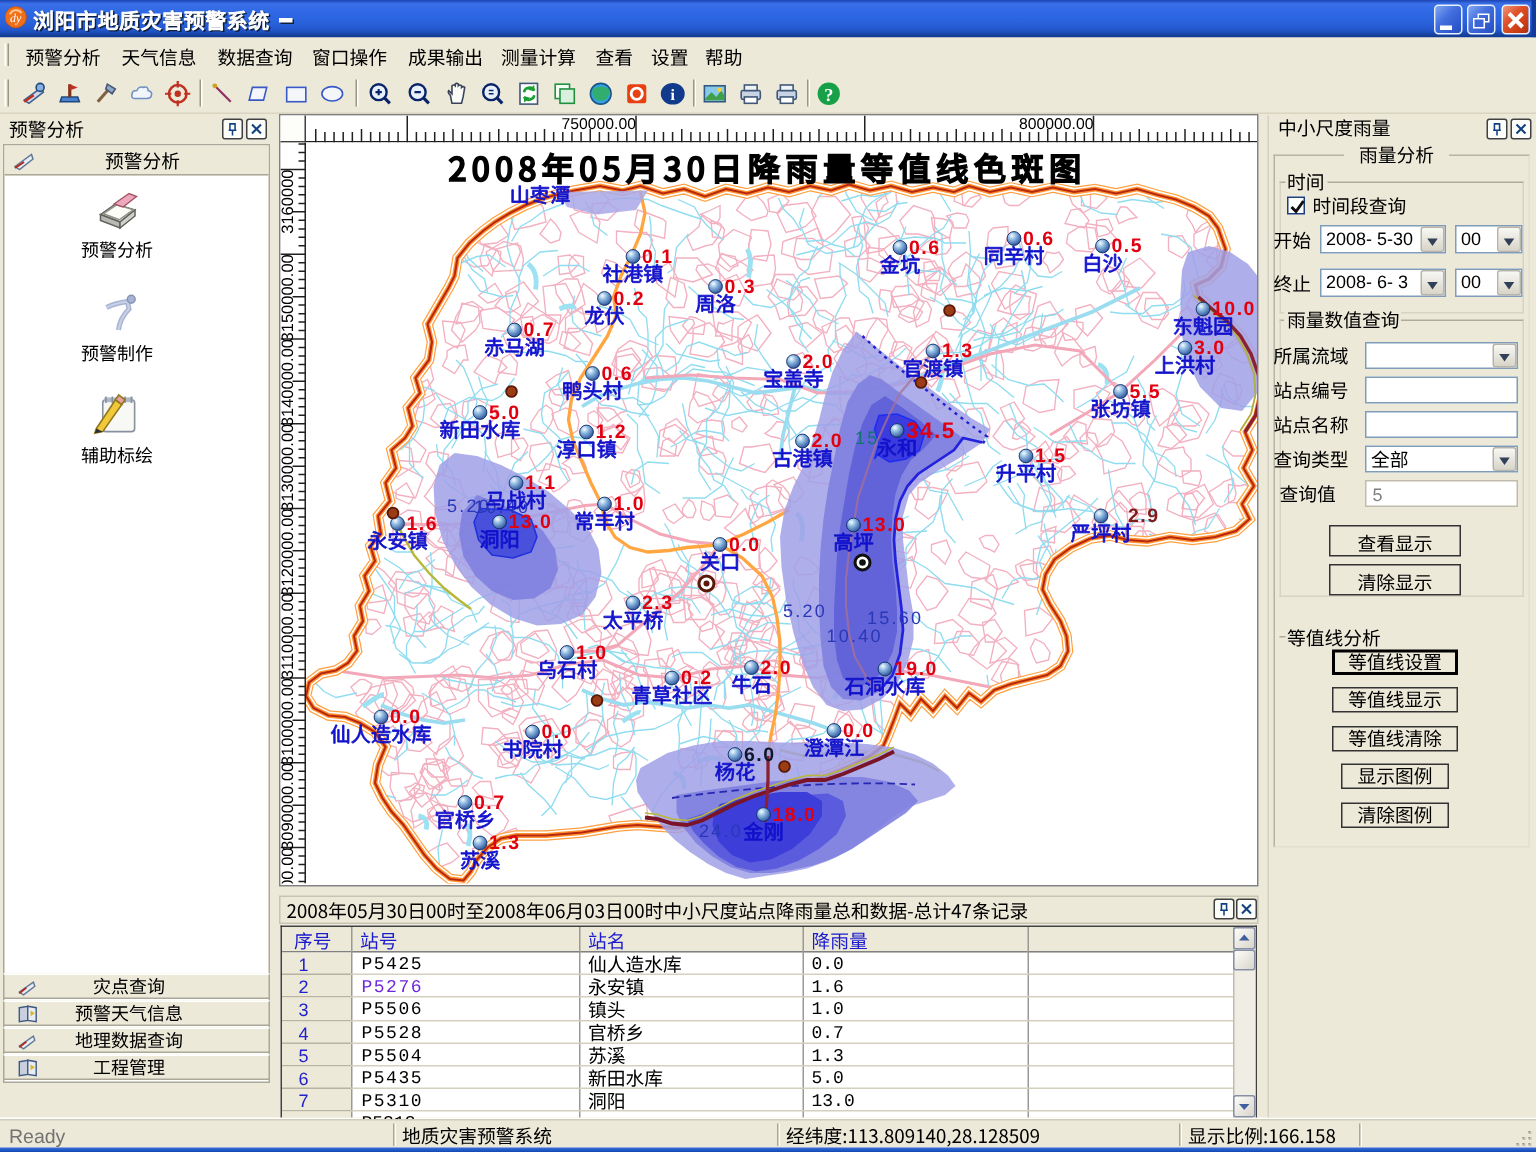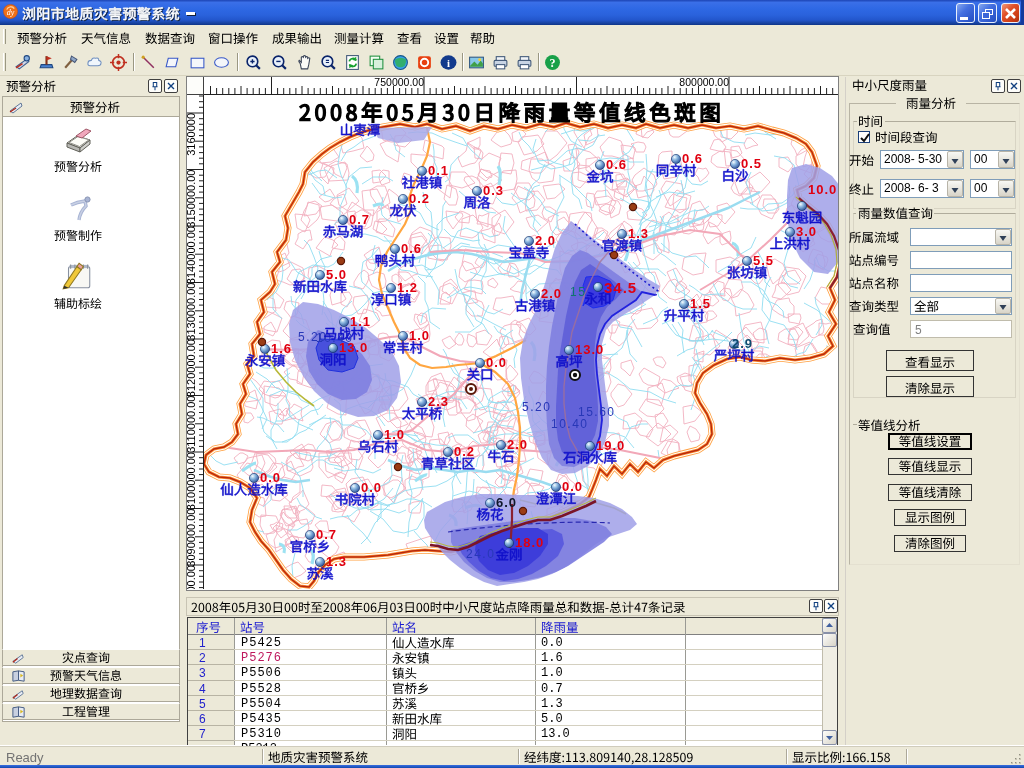--- a/index.html
+++ b/index.html
@@ -1368,36 +1368,36 @@
     <circle cx="575" cy="375" r="5" fill="#fff" stroke="#101010" stroke-width="2"></circle>
     <circle cx="575" cy="375" r="2.2" fill="#101010"></circle>
   </svg>
 <div style="position:absolute;left:428px;top:163px;font:bold 13px Liberation Sans;color:#e00010;letter-spacing:1px">0.1</div>
 <div style="position:absolute;left:483px;top:183px;font:bold 13px Liberation Sans;color:#e00010;letter-spacing:1px">0.3</div>
 <div style="position:absolute;left:409px;top:191px;font:bold 13px Liberation Sans;color:#e00010;letter-spacing:1px">0.2</div>
 <div style="position:absolute;left:349px;top:212px;font:bold 13px Liberation Sans;color:#e00010;letter-spacing:1px">0.7</div>
 <div style="position:absolute;left:606px;top:157px;font:bold 13px Liberation Sans;color:#e00010;letter-spacing:1px">0.6</div>
 <div style="position:absolute;left:682px;top:151px;font:bold 13px Liberation Sans;color:#e00010;letter-spacing:1px">0.6</div>
 <div style="position:absolute;left:741px;top:156px;font:bold 13px Liberation Sans;color:#e00010;letter-spacing:1px">0.5</div>
-<div style="position:absolute;left:808px;top:182px;font:bold 13px Liberation Sans;color:#e00010;letter-spacing:1px">10.0</div>
+<div style="position:absolute;left:808px;top:198px;font:bold 13px Liberation Sans;color:#e00010;letter-spacing:1px">10.0</div>
 <div style="position:absolute;left:401px;top:241px;font:bold 13px Liberation Sans;color:#e00010;letter-spacing:1px">0.6</div>
 <div style="position:absolute;left:535px;top:233px;font:bold 13px Liberation Sans;color:#e00010;letter-spacing:1px">2.0</div>
 <div style="position:absolute;left:628px;top:226px;font:bold 13px Liberation Sans;color:#e00010;letter-spacing:1px">1.3</div>
 <div style="position:absolute;left:796px;top:224px;font:bold 13px Liberation Sans;color:#e00010;letter-spacing:1px">3.0</div>
 <div style="position:absolute;left:753px;top:253px;font:bold 13px Liberation Sans;color:#e00010;letter-spacing:1px">5.5</div>
 <div style="position:absolute;left:326px;top:267px;font:bold 13px Liberation Sans;color:#e00010;letter-spacing:1px">5.0</div>
 <div style="position:absolute;left:397px;top:280px;font:bold 13px Liberation Sans;color:#e00010;letter-spacing:1px">1.2</div>
 <div style="position:absolute;left:541px;top:286px;font:bold 13px Liberation Sans;color:#e00010;letter-spacing:1px">2.0</div>
 <div style="position:absolute;left:604px;top:279px;font:bold 15px Liberation Sans;color:#e00010;letter-spacing:1px">34.5</div>
 <div style="position:absolute;left:690px;top:296px;font:bold 13px Liberation Sans;color:#e00010;letter-spacing:1px">1.5</div>
 <div style="position:absolute;left:350px;top:314px;font:bold 13px Liberation Sans;color:#e00010;letter-spacing:1px">1.1</div>
 <div style="position:absolute;left:409px;top:328px;font:bold 13px Liberation Sans;color:#e00010;letter-spacing:1px">1.0</div>
 <div style="position:absolute;left:339px;top:340px;font:bold 13px Liberation Sans;color:#e00010;letter-spacing:1px">13.0</div>
 <div style="position:absolute;left:271px;top:341px;font:bold 13px Liberation Sans;color:#e00010;letter-spacing:1px">1.6</div>
-<div style="position:absolute;left:732px;top:336px;font:bold 13px Liberation Sans;color:#0c4a6e;letter-spacing:1px">2.9</div>
+<div style="position:absolute;left:752px;top:336px;font:bold 13px Liberation Sans;color:#7f1d1d;letter-spacing:1px">2.9</div>
 <div style="position:absolute;left:486px;top:355px;font:bold 13px Liberation Sans;color:#e00010;letter-spacing:1px">0.0</div>
 <div style="position:absolute;left:428px;top:394px;font:bold 13px Liberation Sans;color:#e00010;letter-spacing:1px">2.3</div>
 <div style="position:absolute;left:575px;top:342px;font:bold 13px Liberation Sans;color:#e00010;letter-spacing:1px">13.0</div>
 <div style="position:absolute;left:384px;top:427px;font:bold 13px Liberation Sans;color:#e00010;letter-spacing:1px">1.0</div>
 <div style="position:absolute;left:454px;top:444px;font:bold 13px Liberation Sans;color:#e00010;letter-spacing:1px">0.2</div>
 <div style="position:absolute;left:507px;top:437px;font:bold 13px Liberation Sans;color:#e00010;letter-spacing:1px">2.0</div>
 <div style="position:absolute;left:596px;top:438px;font:bold 13px Liberation Sans;color:#e00010;letter-spacing:1px">19.0</div>
 <div style="position:absolute;left:260px;top:470px;font:bold 13px Liberation Sans;color:#e00010;letter-spacing:1px">0.0</div>
 <div style="position:absolute;left:361px;top:480px;font:bold 13px Liberation Sans;color:#e00010;letter-spacing:1px">0.0</div>
 <div style="position:absolute;left:562px;top:479px;font:bold 13px Liberation Sans;color:#e00010;letter-spacing:1px">0.0</div>
@@ -1431,21 +1431,21 @@
 <div style="position:absolute;left:535px;top:618px;width:1px;height:127px;background:#9a9a94;"></div>
 <div style="position:absolute;left:685px;top:618px;width:1px;height:127px;background:#9a9a94;"></div>
 <div style="position:absolute;left:188px;top:635px;width:46px;height:15.2px;background:#ece9d8;border-bottom:1px solid #b8b4a4;"></div>
 <div style="position:absolute;left:234px;top:635px;width:588px;height:15.2px;border-bottom:1px solid #d4d0c0;"></div>
 <div style="position:absolute;left:199px;top:636px;font:12px Liberation Sans;color:#2222cc">1</div>
 <div style="position:absolute;left:241px;top:636px;font:12px Liberation Mono;color:#000;letter-spacing:1px">P5425</div>
 <div style="position:absolute;left:541px;top:636px;font:12px Liberation Mono;color:#000">0.0</div>
 <div style="position:absolute;left:188px;top:650.2px;width:46px;height:15.2px;background:#ece9d8;border-bottom:1px solid #b8b4a4;"></div>
 <div style="position:absolute;left:234px;top:650.2px;width:588px;height:15.2px;border-bottom:1px solid #d4d0c0;"></div>
 <div style="position:absolute;left:199px;top:651.2px;font:12px Liberation Sans;color:#2222cc">2</div>
-<div style="position:absolute;left:241px;top:651.2px;font:12px Liberation Mono;color:#be185d;letter-spacing:1px">P5276</div>
+<div style="position:absolute;left:241px;top:651.2px;font:12px Liberation Mono;color:#6d28d9;letter-spacing:1px">P5276</div>
 <div style="position:absolute;left:541px;top:651.2px;font:12px Liberation Mono;color:#000">1.6</div>
 <div style="position:absolute;left:188px;top:665.4px;width:46px;height:15.2px;background:#ece9d8;border-bottom:1px solid #b8b4a4;"></div>
 <div style="position:absolute;left:234px;top:665.4px;width:588px;height:15.2px;border-bottom:1px solid #d4d0c0;"></div>
 <div style="position:absolute;left:199px;top:666.4px;font:12px Liberation Sans;color:#2222cc">3</div>
 <div style="position:absolute;left:241px;top:666.4px;font:12px Liberation Mono;color:#000;letter-spacing:1px">P5506</div>
 <div style="position:absolute;left:541px;top:666.4px;font:12px Liberation Mono;color:#000">1.0</div>
 <div style="position:absolute;left:188px;top:680.6px;width:46px;height:15.2px;background:#ece9d8;border-bottom:1px solid #b8b4a4;"></div>
 <div style="position:absolute;left:234px;top:680.6px;width:588px;height:15.2px;border-bottom:1px solid #d4d0c0;"></div>
 <div style="position:absolute;left:199px;top:681.6px;font:12px Liberation Sans;color:#2222cc">4</div>
 <div style="position:absolute;left:241px;top:681.6px;font:12px Liberation Mono;color:#000;letter-spacing:1px">P5528</div>

